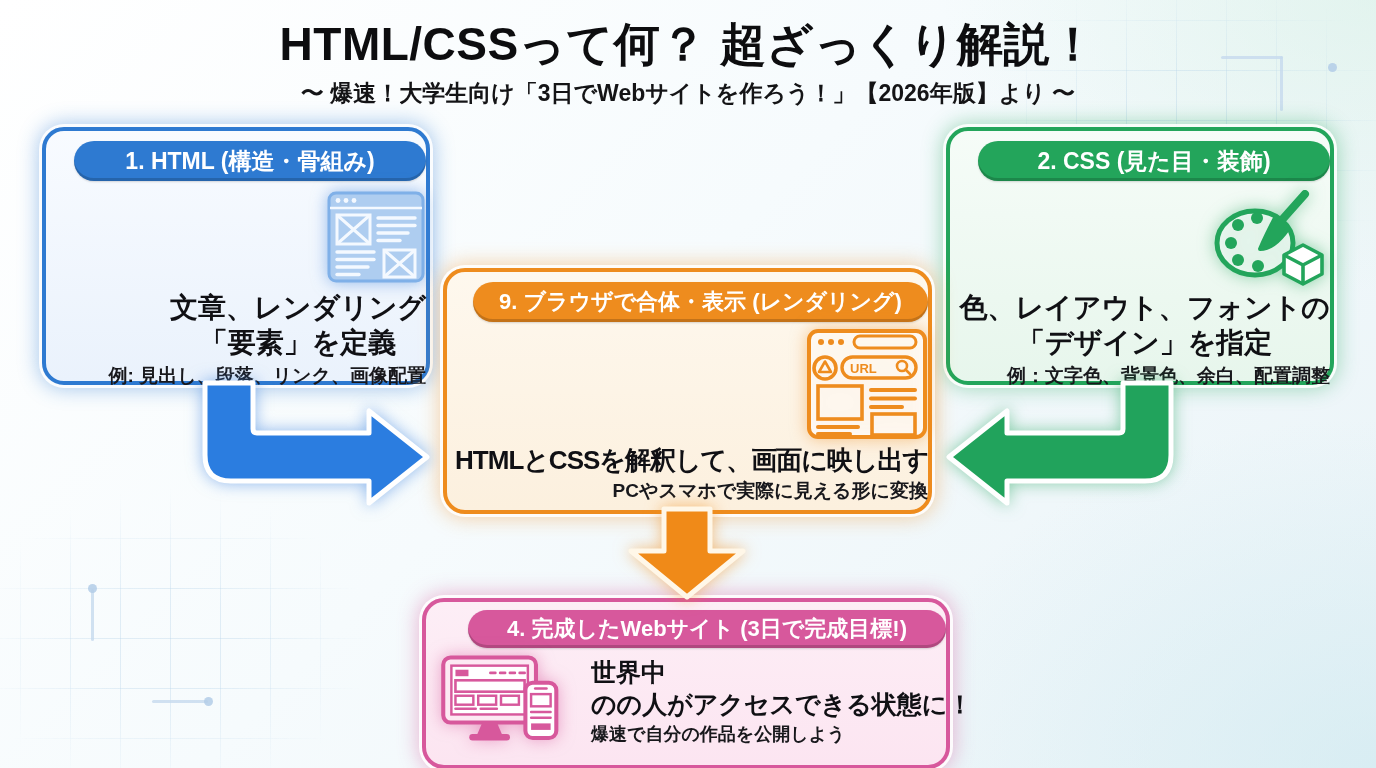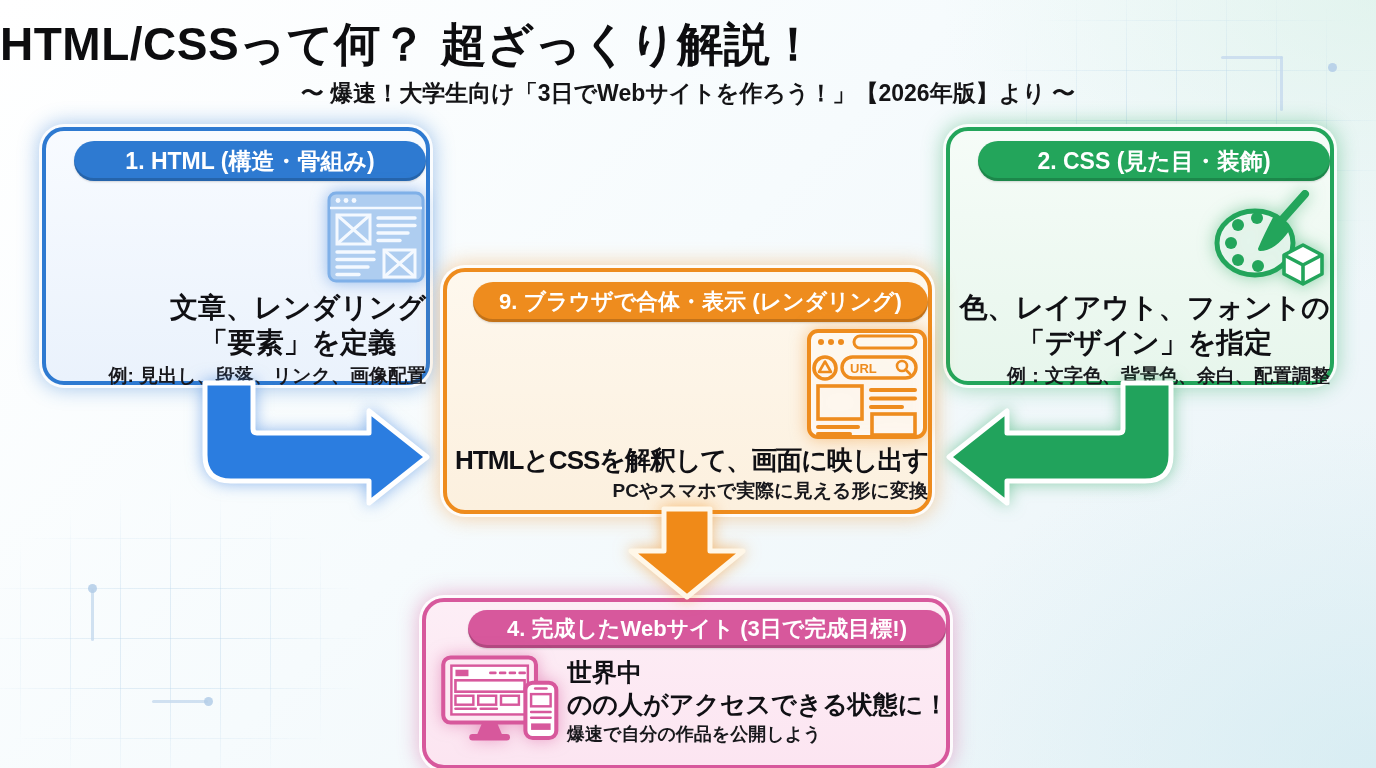--- a/index.html
+++ b/index.html
@@ -26,21 +26,21 @@
     opacity:.75;
   }
   .grid-tr { top:-30px; right:-30px; width:430px; height:330px; }
   .grid-bl { bottom:-30px; left:-30px; width:400px; height:310px; }
 
   .circuit { position:absolute; background:#c6daee; border-radius:3px; opacity:.8; }
   .circuit-dot { position:absolute; width:9px; height:9px; border-radius:50%; background:#b3cde8; opacity:.85; }
 
   .title {
     position:absolute; top:14px; left:0; width:100%;
-    font-size:46px; font-weight:900; color:#0d0d0f; letter-spacing:.5px;
+    text-align:center; font-size:46px; font-weight:900; color:#0d0d0f; letter-spacing:.5px;
   }
   .subtitle {
     position:absolute; top:78px; left:0; width:100%;
     text-align:center; font-size:23px; font-weight:800; color:#141416;
   }
 
   .box {
     position:absolute; display:flex; flex-direction:column; align-items:flex-end;
     border:4px solid var(--accent); border-radius:22px;
   }
@@ -87,21 +87,21 @@
   .box-render .main-text { font-size:26px; letter-spacing:-1px; white-space:nowrap; margin-top:2px; }
   .box-render .example-text { font-size:19px; margin-top:2px; }
 
   .icon-wrap { flex:none; display:flex; align-items:center; justify-content:center; }
   .box-html .icon-wrap { height:104px; margin-top:4px; filter:drop-shadow(0 0 8px rgba(70,135,220,.55)); }
   .box-css .icon-wrap { height:104px; margin-top:4px; filter:drop-shadow(0 0 8px rgba(35,165,91,.5)); }
   .box-render .icon-wrap { height:116px; margin-top:4px; filter:drop-shadow(0 0 8px rgba(238,140,30,.5)); }
 
   .site-row {
     display:flex; flex-direction:row; align-items:center; width:100%;
-    padding:4px 10px 6px 14px; gap:5px;
+    padding:4px 10px 6px 14px; gap:29px;
   }
   .site-icon { flex:none; filter:drop-shadow(0 0 8px rgba(215,88,156,.5)); }
   .site-text { display:flex; flex-direction:column; align-items:flex-start; text-align:left; }
   .site-text .main-text { text-align:left; font-size:25px; line-height:1.28; white-space:nowrap; }
   .site-text .example-text { font-size:18px; margin-top:2px; }
 
   .arrow { position:absolute; }
   .arrow svg { display:block; overflow:visible; }
   .arrow-blue { left:193px; top:383px; filter:drop-shadow(0 0 8px rgba(56,128,222,.55)); }
   .arrow-green { left:943px; top:383px; filter:drop-shadow(0 0 8px rgba(33,163,92,.5)); }

